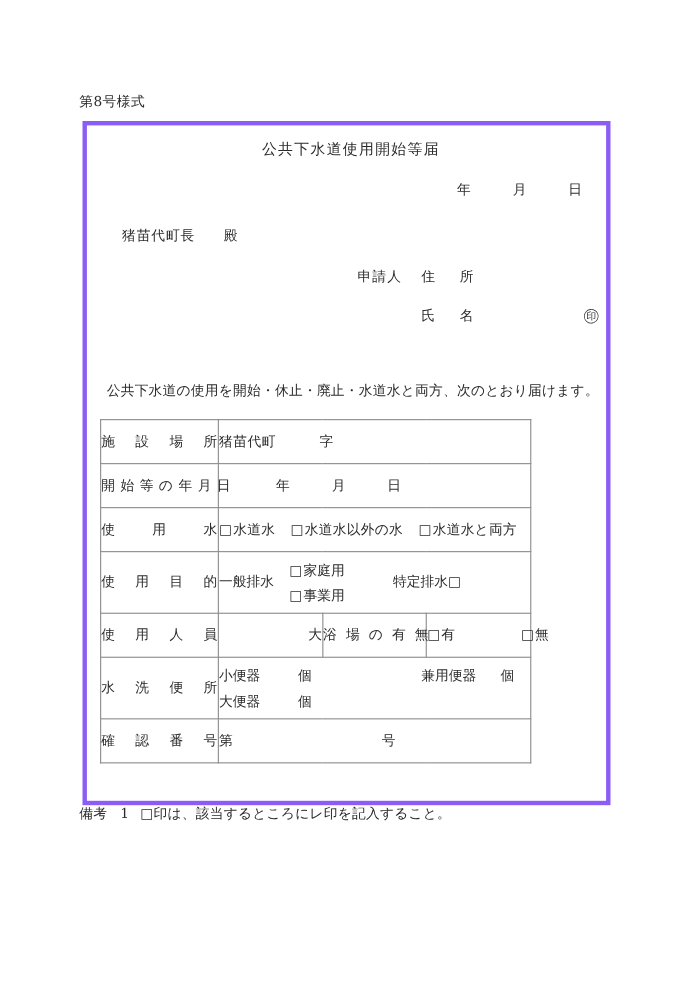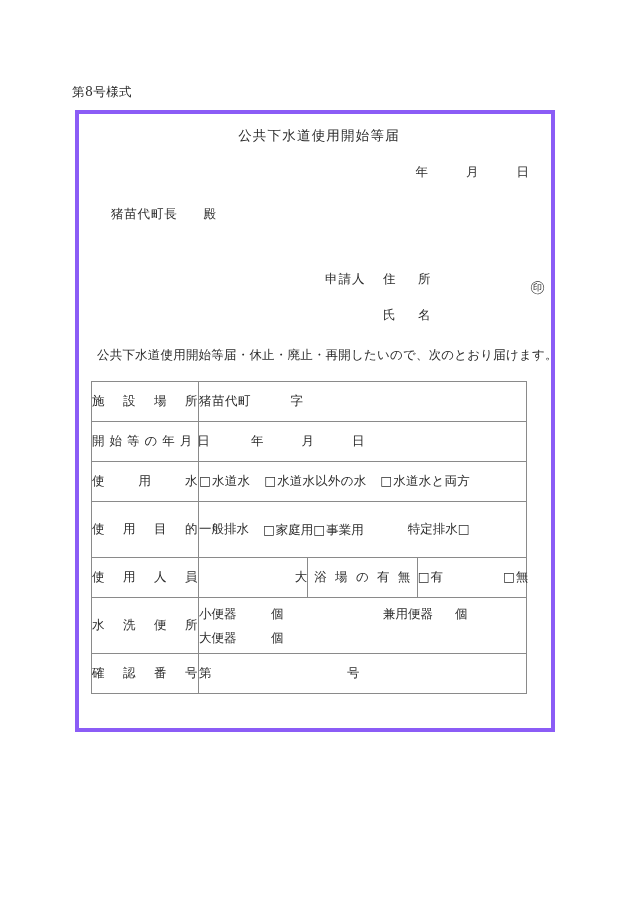--- a/index.html
+++ b/index.html
@@ -94,21 +94,20 @@
     line-height: 18px;
   }
   .applicant .lead {
     display: inline-block;
     width: 58px;
     letter-spacing: 1px;
   }
   .applicant .fld {
     display: inline-block;
     letter-spacing: 5px;
-    margin-top: 28px;
   }
   .seal {
     position: absolute;
     left: 205px;
     top: 36px;
     font-size: 15px;
     line-height: 18px;
   }
 
   
@@ -119,21 +118,21 @@
     font-size: 12.5px;
     letter-spacing: 0.2px;
     white-space: nowrap;
   }
 
   
   table.form-table {
     position: absolute;
     left: 12px;
     top: 267px;
-    width: 436px;
+    width: 392px;
     border-collapse: collapse;
     table-layout: fixed;
   }
   table.form-table td {
     border: 1px solid #8a8a8a;
     font-size: 12.5px;
     padding: 0;
     vertical-align: middle;
   }
   td.lbl {
@@ -163,21 +162,21 @@
   .water-opts .opt:last-child { margin-right: 0; }
 
   .purpose-wrap {
     display: flex;
     align-items: center;
     white-space: nowrap;
   }
   .purpose-general { margin-right: 14px; }
   .purpose-sub {
     display: flex;
-    flex-direction: row;
+    flex-direction: column;
     justify-content: center;
     line-height: 22px;
   }
   .purpose-special { margin-left: 44px; }
 
   td.people {
     text-align: right;
     padding-right: 10px;
     width: 140px;
   }
@@ -241,21 +240,21 @@
     <div class="applicant">
       <div class="row">
         <span class="lead">申請人</span><span class="fld">住　所</span>
       </div>
       <div class="row">
         <span class="lead"></span><span class="fld">氏　名</span>
       </div>
       <div class="seal">㊞</div>
     </div>
 
-    <div class="statement">公共下水道使用開始等届・休止・廃止・再開したいので、次のとおり届けます。</div>
+    <div class="statement">公共下水道の使用を開始・休止・廃止・水道水と両方、次のとおり届けます。</div>
 
     <table class="form-table">
       <tbody>
         <tr class="r-h1">
           <td class="lbl">施　設　場　所</td>
           <td class="val" colspan="3">
             <span class="addr-town">猪苗代町</span><span class="addr-aza">字</span>
           </td>
         </tr>
 
@@ -312,14 +311,17 @@
           <td class="lbl">確　認　番　号</td>
           <td class="val" colspan="3">
             <span class="conf-no"><span class="dai">第</span><span>号</span></span>
           </td>
         </tr>
       </tbody>
     </table>
 
   </div>
 
+  <div class="remark">
+    <span>備考</span><span class="num">1</span><span>□印は、該当するところにレ印を記入すること。</span>
+  </div>
 
 </div>
 
 </body></html>

